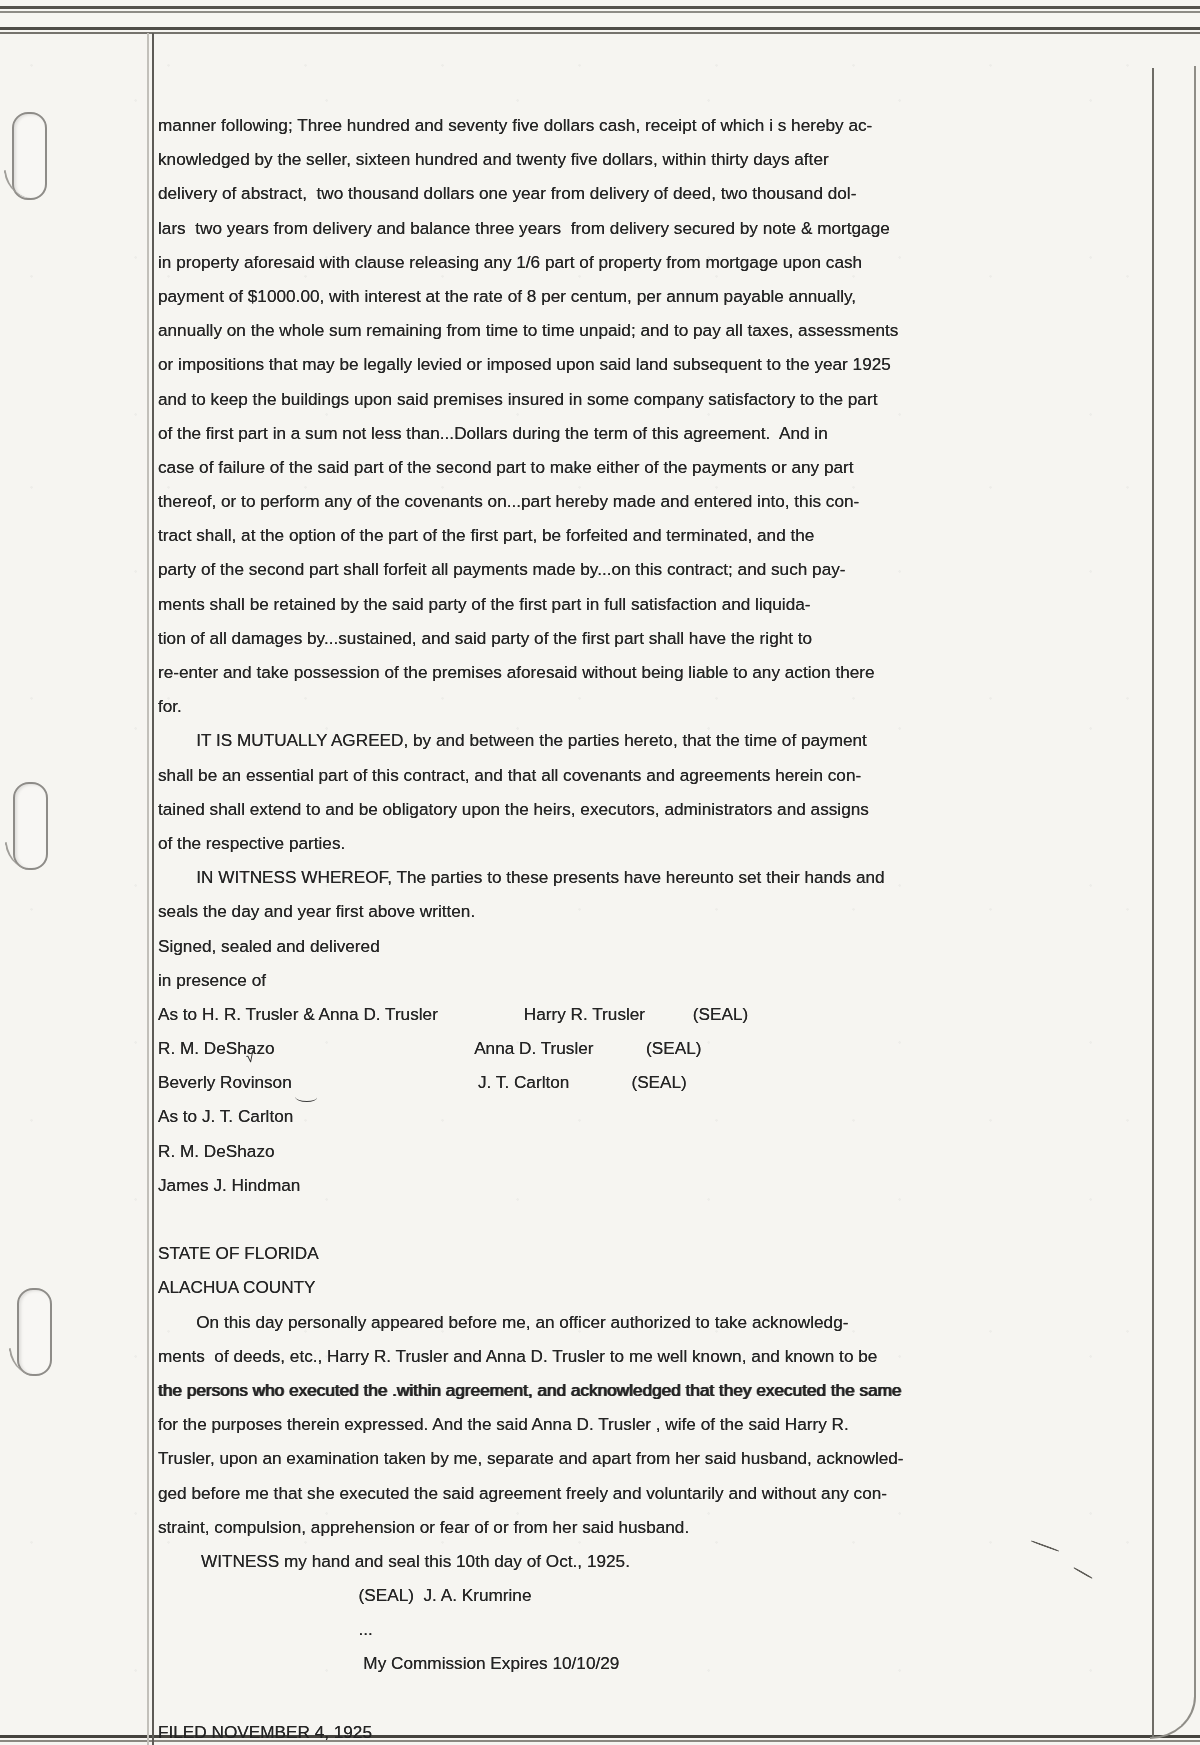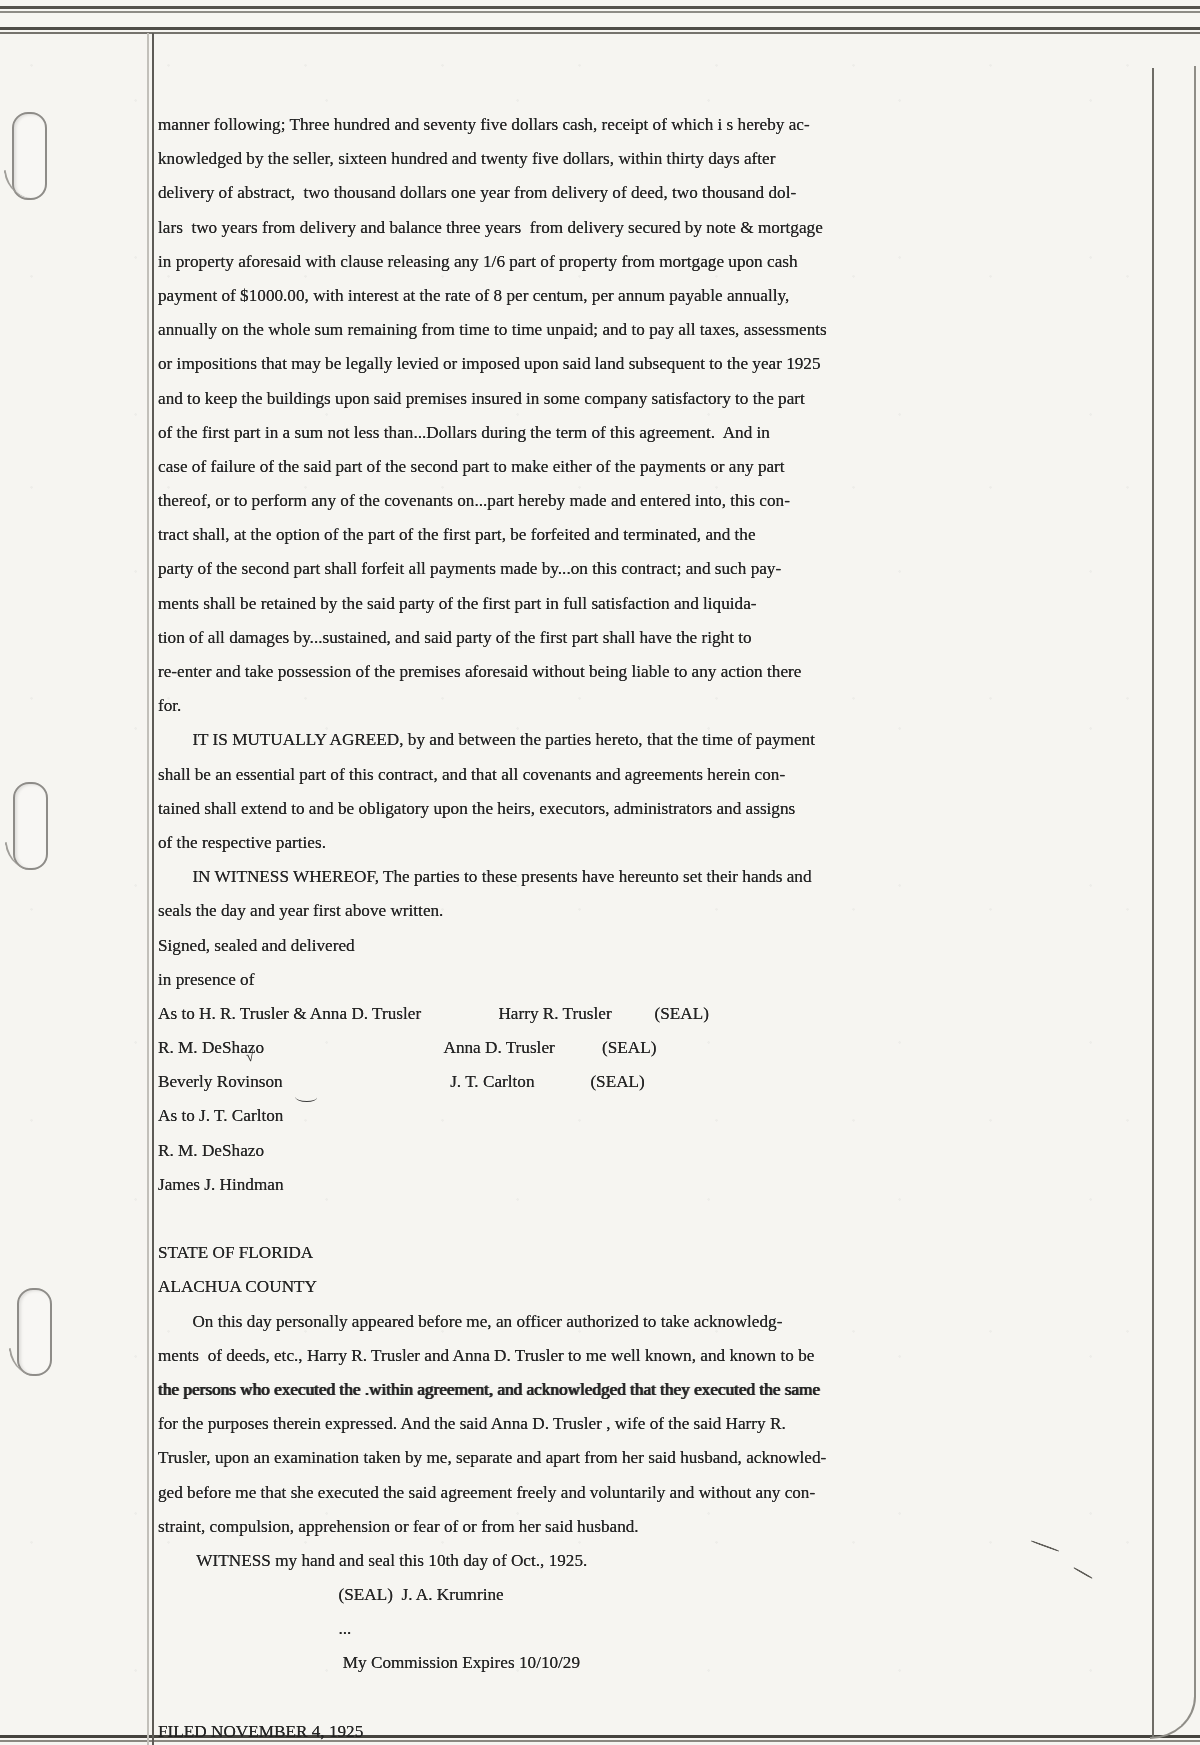--- a/index.html
+++ b/index.html
@@ -7,21 +7,21 @@
     position: relative;
     width: 1200px;
     height: 1745px;
     margin: 0 auto;
     background:
       radial-gradient(circle at 23% 31%, rgba(90,88,80,0.05) 0 1px, transparent 1.5px),
       radial-gradient(circle at 71% 64%, rgba(90,88,80,0.05) 0 1px, transparent 1.5px),
       #f6f5f1;
     background-size: 137px 211px, 191px 157px, auto;
     overflow: hidden;
-    font-family: Liberation Serif, serif;
+    font-family: Liberation Sans, sans-serif;
   }
   
   .hrule { position: absolute; left: 0; width: 1200px; }
   .top-band-1a { top: 6px;  height: 3px;   background: #55534d; }
   .top-band-1b { top: 11px; height: 2px;   background: #8d8b85; }
   .top-band-2a { top: 27px; height: 2.5px; background: #4f4d48; }
   .top-band-2b { top: 32px; height: 2px;   background: #75736d; }
   .bottom-band-1 { top: 1735px; height: 2.5px; background: #45433e; }
   .bottom-band-2 { top: 1740px; height: 1.5px; background: #8a8880; }
   

